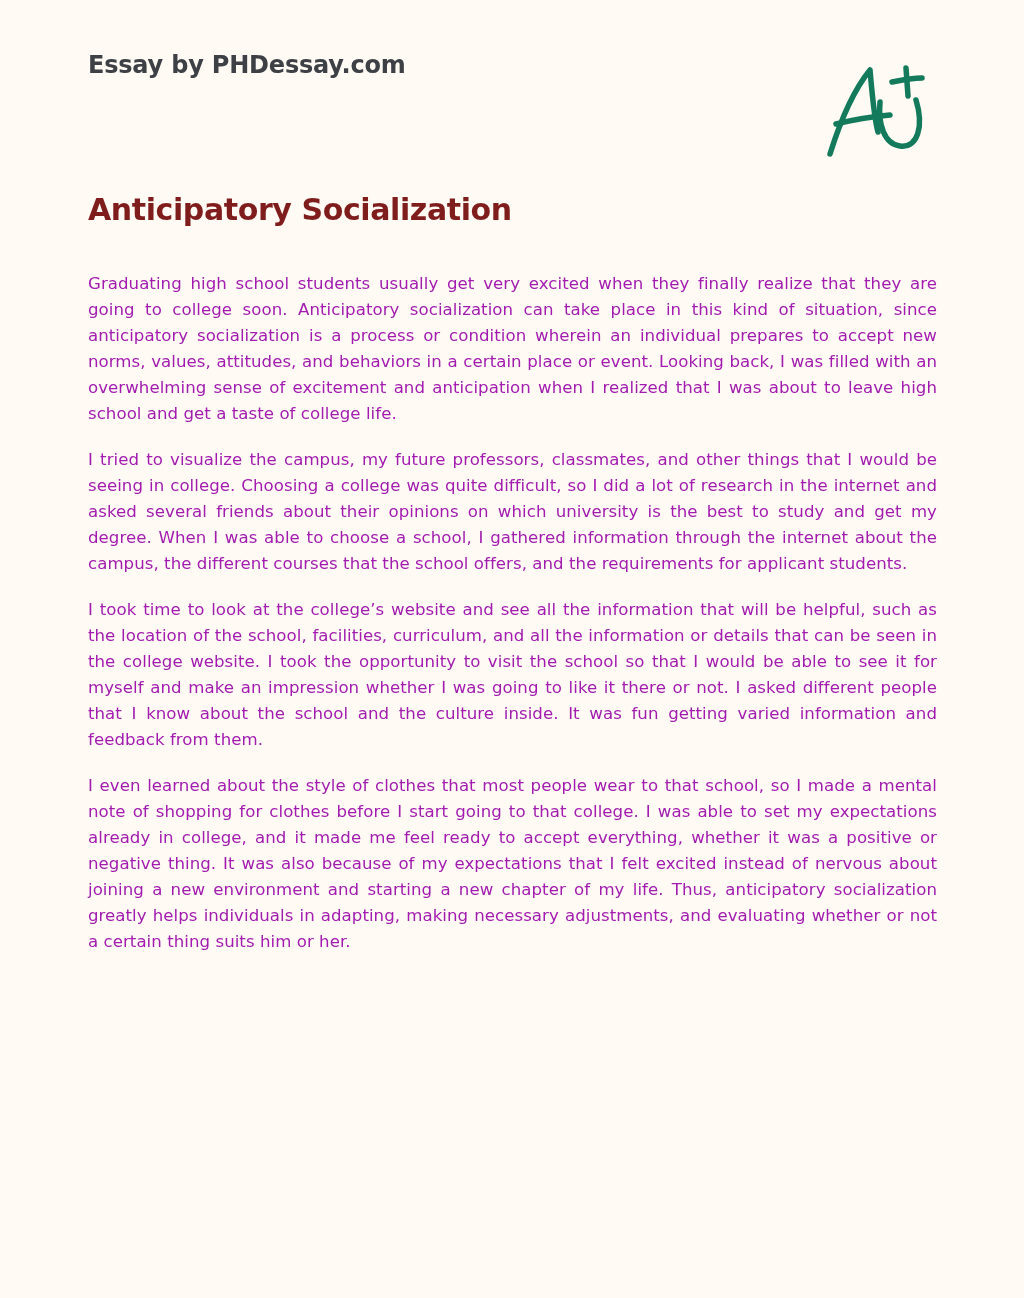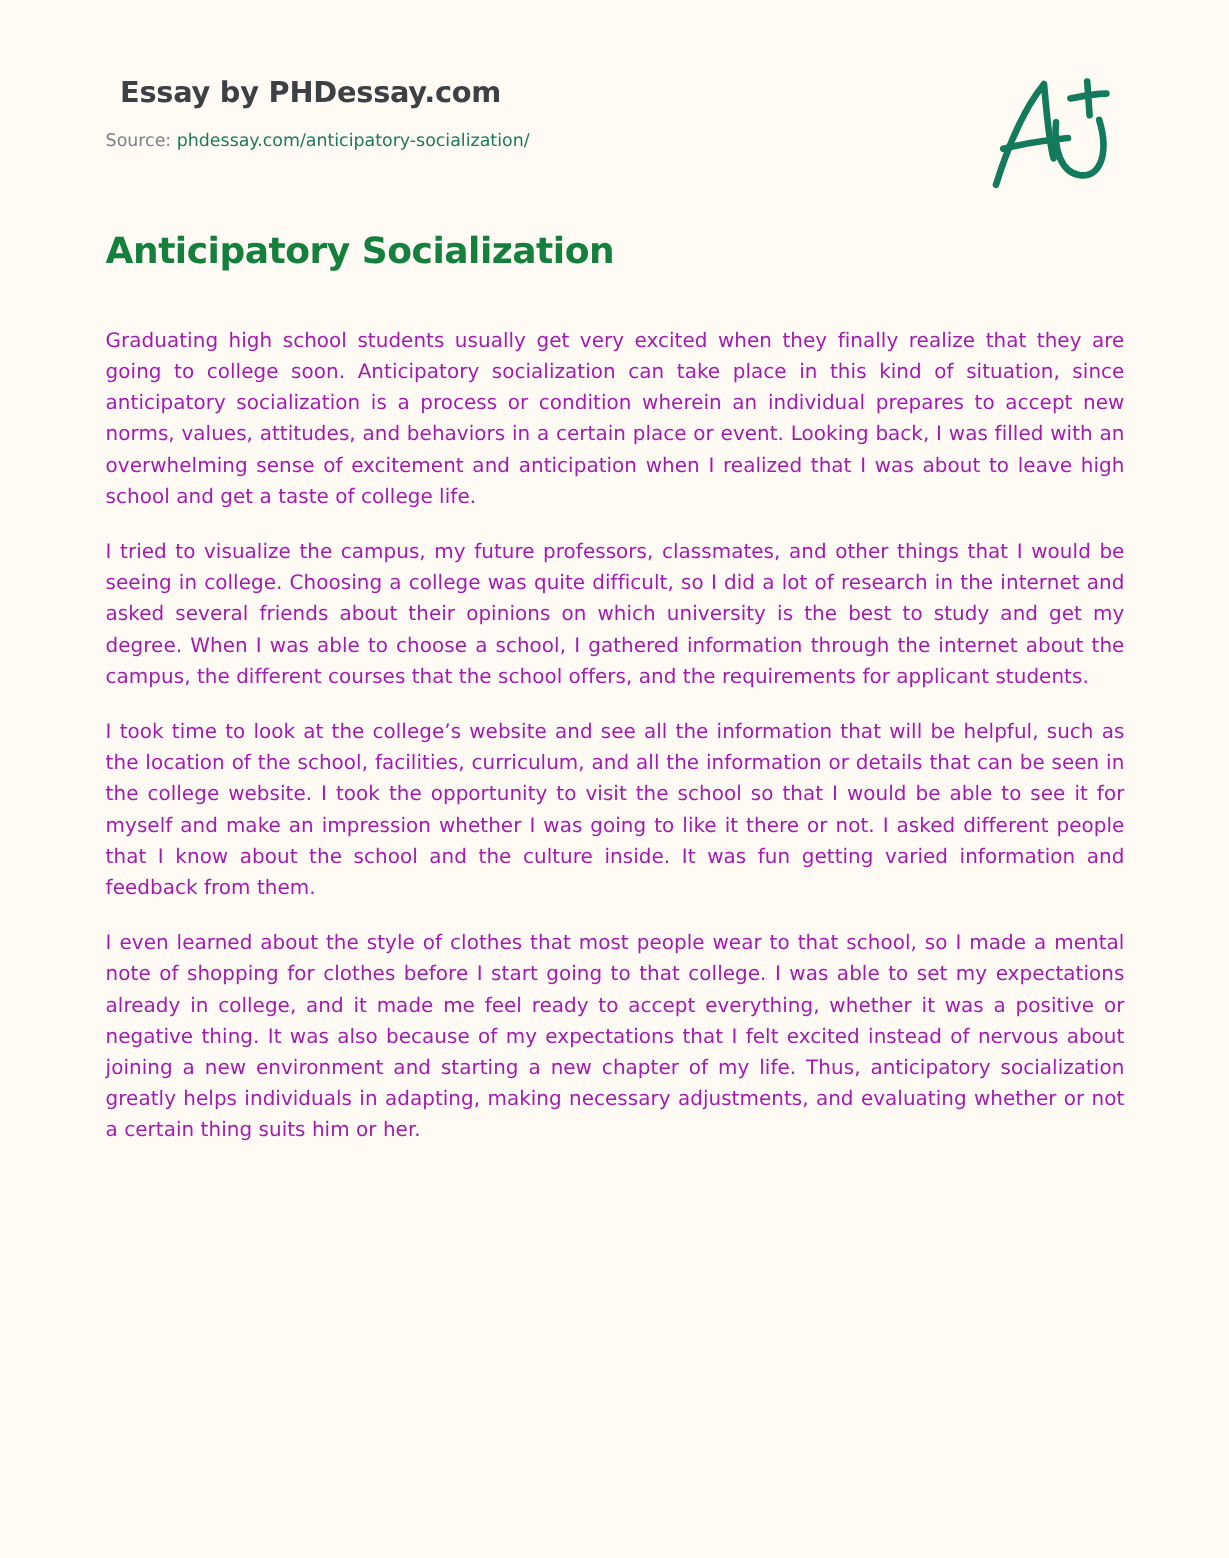--- a/index.html
+++ b/index.html
@@ -20,21 +20,21 @@
       left: 88px;
       top: 48px;
       width: 600px;
     }
     .brand {
       font-family: "DejaVu Sans", sans-serif;
       font-weight: bold;
       font-size: 24px;
       color: #3d4146;
       line-height: 34px;
-      margin: 12px;
+      margin: 0;
       letter-spacing: -0.2px;
     }
     .source {
       margin-top: 14px;
       font-size: 14.5px;
       line-height: 20px;
       color: #7c8086;
     }
     .source a {
       color: #1a7a5c;
@@ -49,21 +49,21 @@
     }
     .title {
       position: absolute;
       left: 88px;
       top: 190px;
       margin: 0;
       font-family: "DejaVu Sans", sans-serif;
       font-weight: bold;
       font-size: 30px;
       line-height: 40px;
-      color: #15803d;
+      color: #7f1d1d;
       letter-spacing: -0.4px;
     }
     .content {
       position: absolute;
       left: 88px;
       top: 271px;
       width: 849px;
     }
     .content p {
       margin: 0 0 20px 0;
@@ -72,24 +72,20 @@
       text-align: justify;
       color: #a21caf;
       letter-spacing: 0.05px;
     }
   </style>
 </head>
 <body>
 
 <div class="header">
   <h2 class="brand">Essay by PHDessay.com</h2>
-  <div class="source">
-    <span>Source:</span>
-    <a>phdessay.com/anticipatory-socialization/</a>
-  </div>
 </div>
 
 <div class="logo">
   <svg width="116" height="100" viewBox="0 0 116 100" fill="none" stroke="#137a5c" stroke-width="5.5" stroke-linecap="round" stroke-linejoin="round">
 
     <path d="M12 92 C 22 60, 34 30, 52 8 C 54 30, 56 56, 60 70"></path>
 
     <path d="M 18 62 C 34 58, 50 55, 72 53"></path>
 
     <path d="M 88 6 L 90 34"></path>

